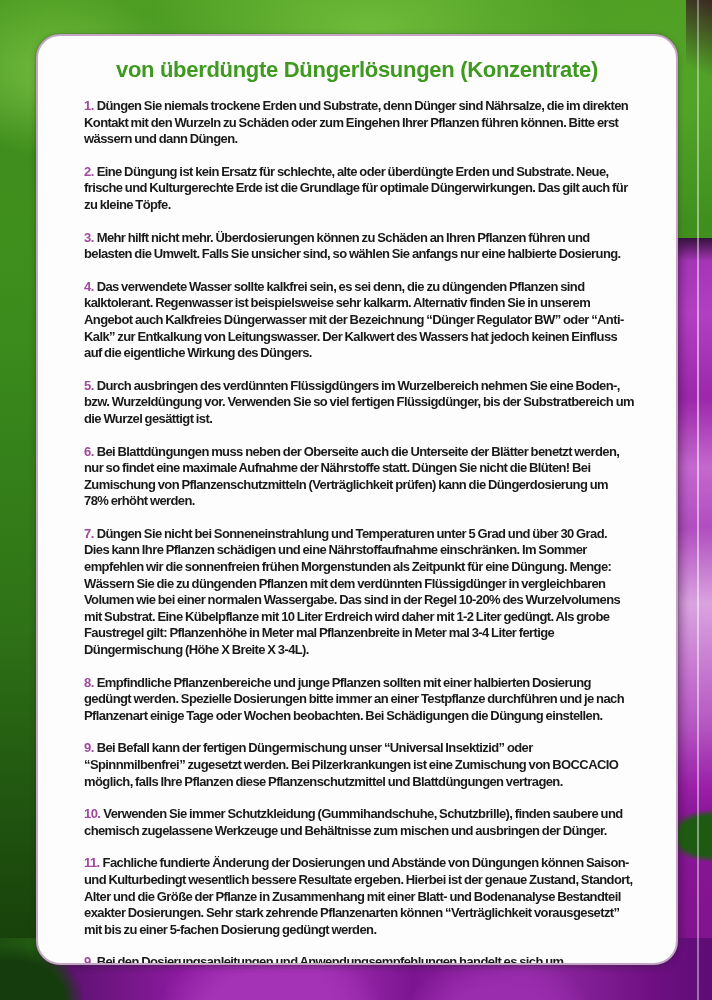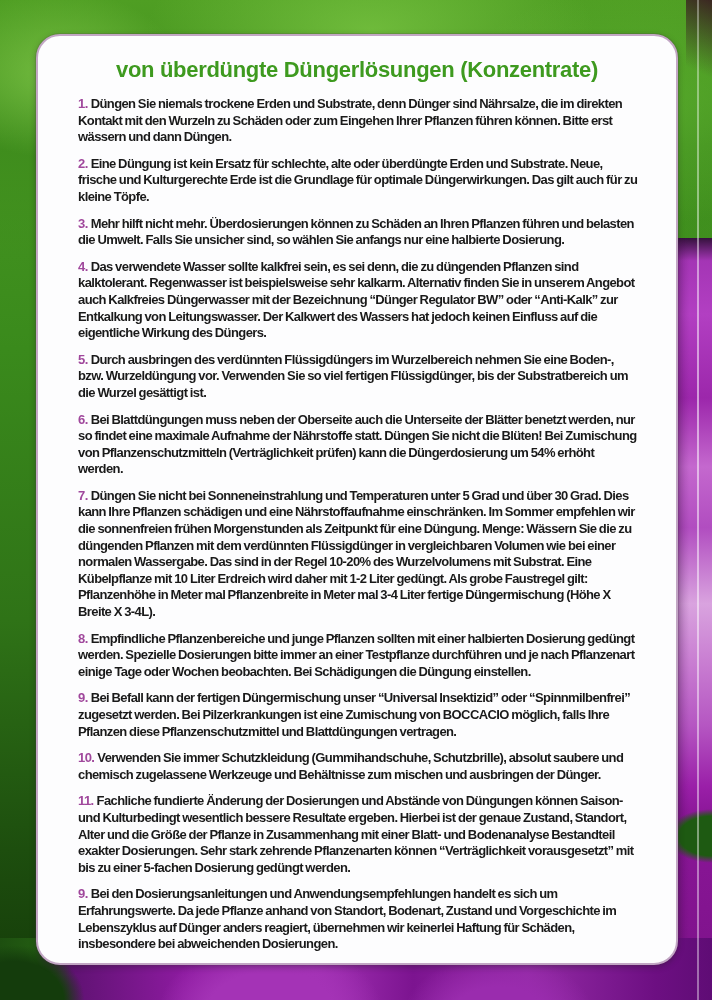--- a/index.html
+++ b/index.html
@@ -64,21 +64,21 @@
     color:var(--title-green);font-weight:700;
     font-size:22px;line-height:25px;letter-spacing:-0.3px;
   }
   .body-text{
     margin:14px 26px 0 30px;
     color:var(--body-ink);font-weight:700;
     font-size:13px;line-height:16.6px;
     letter-spacing:-0.6px;word-spacing:-0.6px;
     text-align:left;
   }
-  .body-text p{margin:10px;padding:0;}
+  .body-text p{margin:16px;padding:0;}
   .num{color:var(--num-purple);padding-right:3px;}
   .footer{
     position:absolute;left:32px;right:26px;bottom:30px;
     color:#141414;font-weight:700;
     font-size:13.5px;letter-spacing:-0.4px;word-spacing:-0.3px;
   }
 </style>
 </head>
 <body>
 
@@ -93,22 +93,22 @@
   <div class="title">
     <div>von überdüngte Düngerlösungen (Konzentrate)</div>
   </div>
 
   <div class="body-text">
     <p><span class="num">1.</span><span>Düngen Sie niemals trockene Erden und Substrate, denn Dünger sind Nährsalze, die im direkten Kontakt mit den Wurzeln zu Schäden oder zum Eingehen Ihrer Pflanzen führen können. Bitte erst wässern und dann Düngen.</span></p>
     <p><span class="num">2.</span><span>Eine Düngung ist kein Ersatz für schlechte, alte oder überdüngte Erden und Substrate. Neue, frische und Kulturgerechte Erde ist die Grundlage für optimale Düngerwirkungen. Das gilt auch für zu kleine Töpfe.</span></p>
     <p><span class="num">3.</span><span>Mehr hilft nicht mehr. Überdosierungen können zu Schäden an Ihren Pflanzen führen und belasten die Umwelt. Falls Sie unsicher sind, so wählen Sie anfangs nur eine halbierte Dosierung.</span></p>
     <p><span class="num">4.</span><span>Das verwendete Wasser sollte kalkfrei sein, es sei denn, die zu düngenden Pflanzen sind kalktolerant. Regenwasser ist beispielsweise sehr kalkarm. Alternativ finden Sie in unserem Angebot auch Kalkfreies Düngerwasser mit der Bezeichnung “Dünger Regulator BW” oder “Anti-Kalk” zur Entkalkung von Leitungswasser. Der Kalkwert des Wassers hat jedoch keinen Einfluss auf die eigentliche Wirkung des Düngers.</span></p>
     <p><span class="num">5.</span><span>Durch ausbringen des verdünnten Flüssigdüngers im Wurzelbereich nehmen Sie eine Boden-, bzw. Wurzeldüngung vor. Verwenden Sie so viel fertigen Flüssigdünger, bis der Substratbereich um die Wurzel gesättigt ist.</span></p>
-    <p><span class="num">6.</span><span>Bei Blattdüngungen muss neben der Oberseite auch die Unterseite der Blätter benetzt werden, nur so findet eine maximale Aufnahme der Nährstoffe statt. Düngen Sie nicht die Blüten! Bei Zumischung von Pflanzenschutzmitteln (Verträglichkeit prüfen) kann die Düngerdosierung um 54% erhöht werden.</span></p>
+    <p><span class="num">6.</span><span>Bei Blattdüngungen muss neben der Oberseite auch die Unterseite der Blätter benetzt werden, nur so findet eine maximale Aufnahme der Nährstoffe statt. Düngen Sie nicht die Blüten! Bei Zumischung von Pflanzenschutzmitteln (Verträglichkeit prüfen) kann die Düngerdosierung um 78% erhöht werden.</span></p>
     <p><span class="num">7.</span><span>Düngen Sie nicht bei Sonneneinstrahlung und Temperaturen unter 5 Grad und über 30 Grad. Dies kann Ihre Pflanzen schädigen und eine Nährstoffaufnahme einschränken. Im Sommer empfehlen wir die sonnenfreien frühen Morgenstunden als Zeitpunkt für eine Düngung. Menge: Wässern Sie die zu düngenden Pflanzen mit dem verdünnten Flüssigdünger in vergleichbaren Volumen wie bei einer normalen Wassergabe. Das sind in der Regel 10-20% des Wurzelvolumens mit Substrat. Eine Kübelpflanze mit 10 Liter Erdreich wird daher mit 1-2 Liter gedüngt. Als grobe Faustregel gilt: Pflanzenhöhe in Meter mal Pflanzenbreite in Meter mal 3-4 Liter fertige Düngermischung (Höhe X Breite X 3-4L).</span></p>
     <p><span class="num">8.</span><span>Empfindliche Pflanzenbereiche und junge Pflanzen sollten mit einer halbierten Dosierung gedüngt werden. Spezielle Dosierungen bitte immer an einer Testpflanze durchführen und je nach Pflanzenart einige Tage oder Wochen beobachten. Bei Schädigungen die Düngung einstellen.</span></p>
     <p><span class="num">9.</span><span>Bei Befall kann der fertigen Düngermischung unser “Universal Insektizid” oder “Spinnmilbenfrei” zugesetzt werden. Bei Pilzerkrankungen ist eine Zumischung von BOCCACIO möglich, falls Ihre Pflanzen diese Pflanzenschutzmittel und Blattdüngungen vertragen.</span></p>
-    <p><span class="num">10.</span><span>Verwenden Sie immer Schutzkleidung (Gummihandschuhe, Schutzbrille), absolut saubere und chemisch zugelassene Werkzeuge und Behältnisse zum mischen und ausbringen der Dünger.</span></p>
+    <p><span class="num">10.</span><span>Verwenden Sie immer Schutzkleidung (Gummihandschuhe, Schutzbrille), finden saubere und chemisch zugelassene Werkzeuge und Behältnisse zum mischen und ausbringen der Dünger.</span></p>
     <p><span class="num">11.</span><span>Fachliche fundierte Änderung der Dosierungen und Abstände von Düngungen können Saison- und Kulturbedingt wesentlich bessere Resultate ergeben. Hierbei ist der genaue Zustand, Standort, Alter und die Größe der Pflanze in Zusammenhang mit einer Blatt- und Bodenanalyse Bestandteil exakter Dosierungen. Sehr stark zehrende Pflanzenarten können “Verträglichkeit vorausgesetzt” mit bis zu einer 5-fachen Dosierung gedüngt werden.</span></p>
     <p><span class="num">9.</span><span>Bei den Dosierungsanleitungen und Anwendungsempfehlungen handelt es sich um Erfahrungswerte. Da jede Pflanze anhand von Standort, Bodenart, Zustand und Vorgeschichte im Lebenszyklus auf Dünger anders reagiert, übernehmen wir keinerlei Haftung für Schäden, insbesondere bei abweichenden Dosierungen.</span></p>
   </div>
 
 </div>
 
 </body></html>

